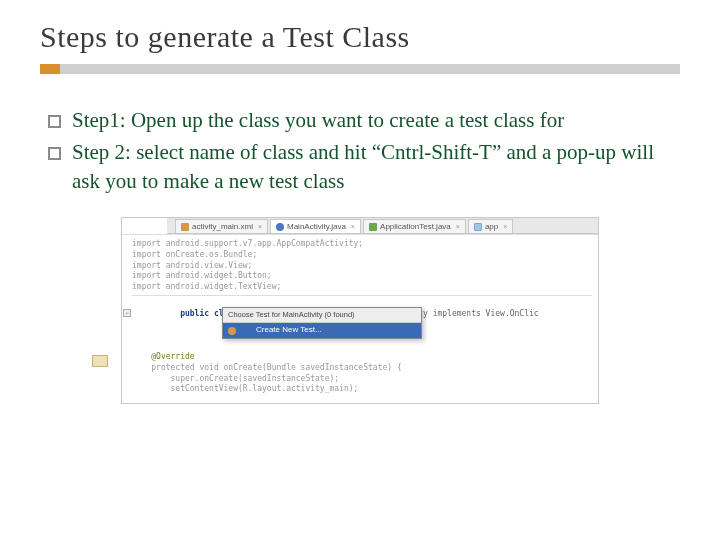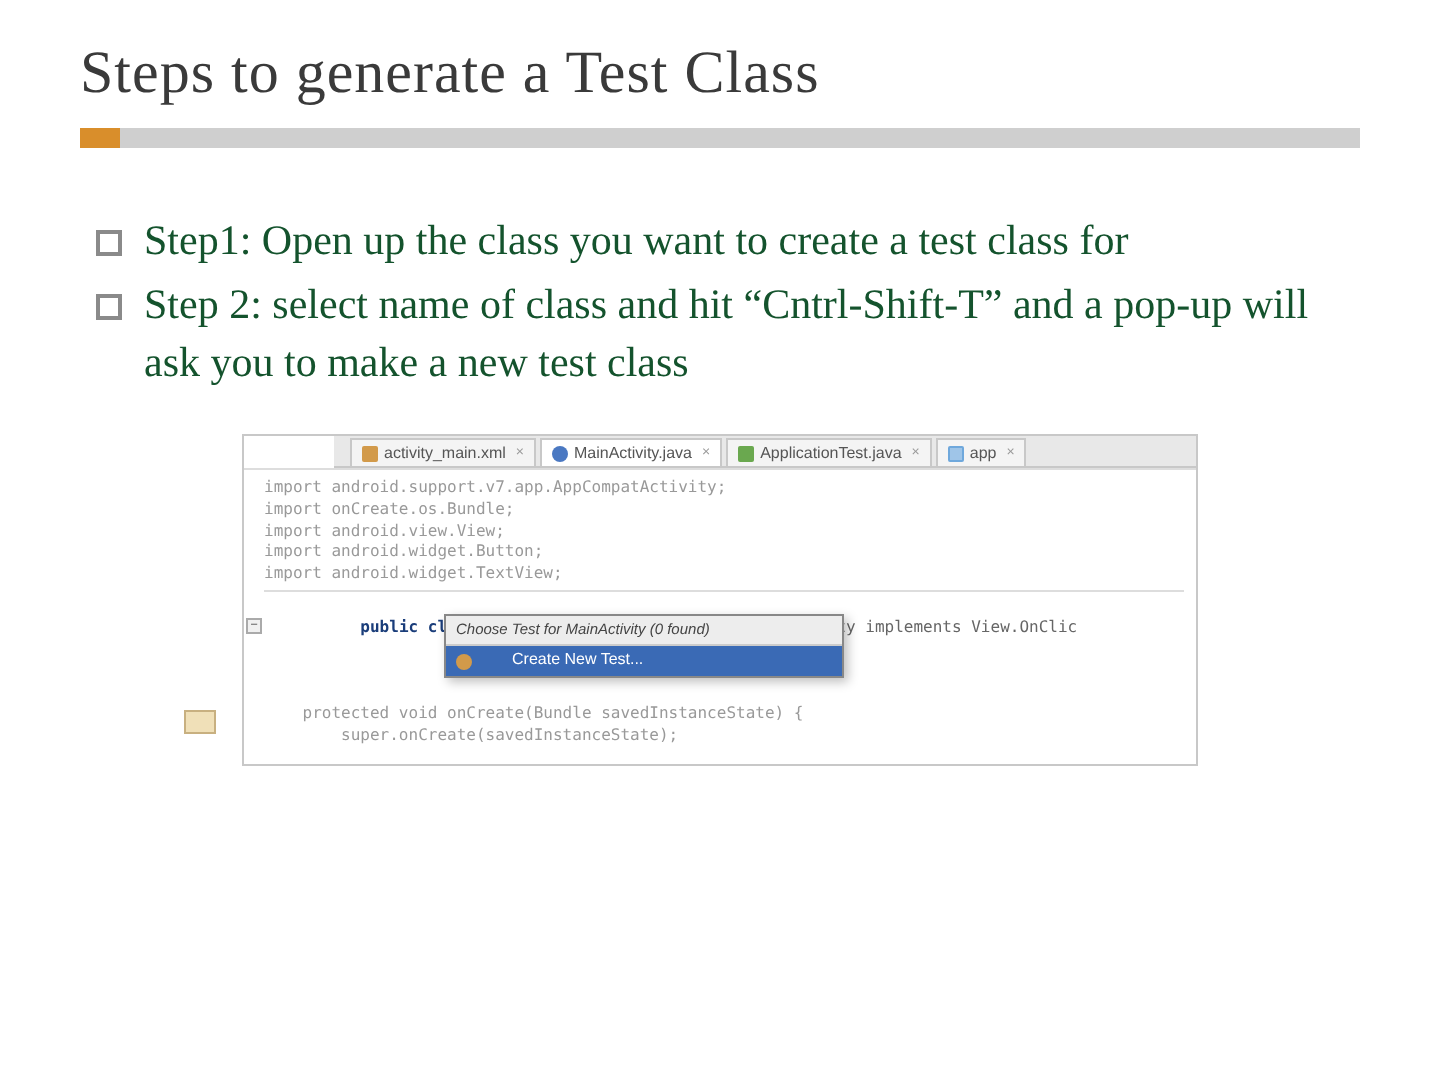--- a/index.html
+++ b/index.html
@@ -112,21 +112,20 @@
     border: 1px solid #888;
     box-shadow: 2px 2px 5px rgba(0,0,0,0.25);
     font-family: 'Segoe UI', Tahoma, sans-serif;
   }
   .popup-title {
     font-size: 7.5px;
     padding: 2px 5px;
     color: #444;
     border-bottom: 1px solid #ccc;
     background:#ededed;
-    font-style:italic;
   }
   .popup-item {
     display:flex; align-items:center; gap:20px;
     font-size: 8px;
     padding: 2px 5px;
     background: #3a6ab5;
     color: #fff;
   }
   .popup-item .ticon { background:#d29a4a; border-radius:50%; width:8px; height:8px; }
   .editor-wrap { position:relative; border-top:1px solid #ddd; }
@@ -181,22 +180,24 @@
         <div class="line dim">import onCreate.os.Bundle;</div>
         <div class="line dim">import android.view.View;</div>
         <div class="line dim">import android.widget.Button;</div>
         <div class="line dim">import android.widget.TextView;</div>
         <div class="hr"></div>
         <div class="line" style="position:relative;">
           <span class="gutter-minus">−</span><span class="kw">public class </span><span class="sel-txt">MainActivity</span><span> extends AppCompatActivity implements View.OnClic</span>
         </div>
         <div class="line">&nbsp;</div>
         <div class="line">&nbsp;</div>
+        <div class="line"><span class="an">    @Override</span></div>
         <div class="line dim">    protected void onCreate(Bundle savedInstanceState) {</div>
         <div class="line dim">        super.onCreate(savedInstanceState);</div>
+        <div class="line dim">        setContentView(R.layout.activity_main);</div>
 
         <div class="popup">
           <div class="popup-title">Choose Test for MainActivity (0 found)</div>
           <div class="popup-item">
             <span class="ticon"></span>
             <span>Create New Test...</span>
           </div>
         </div>
       </div>
       <div class="left-marker"></div>

